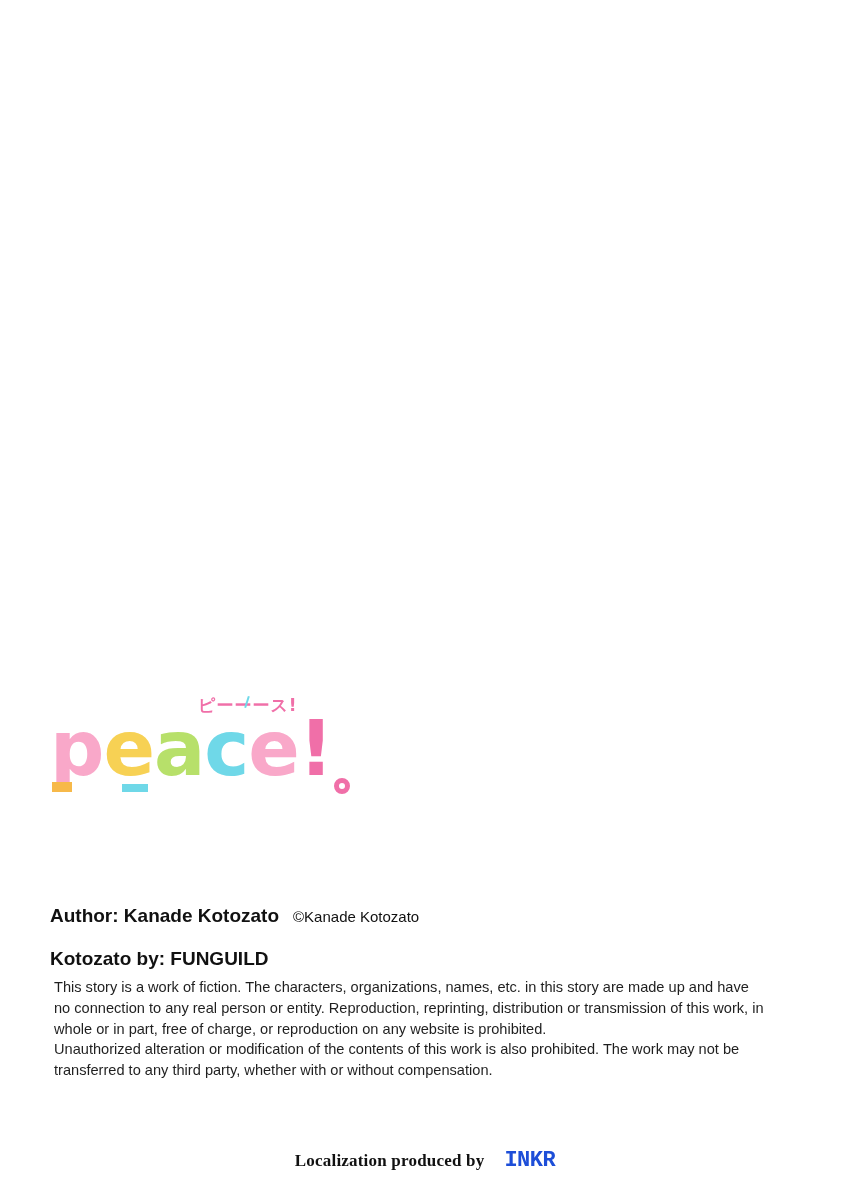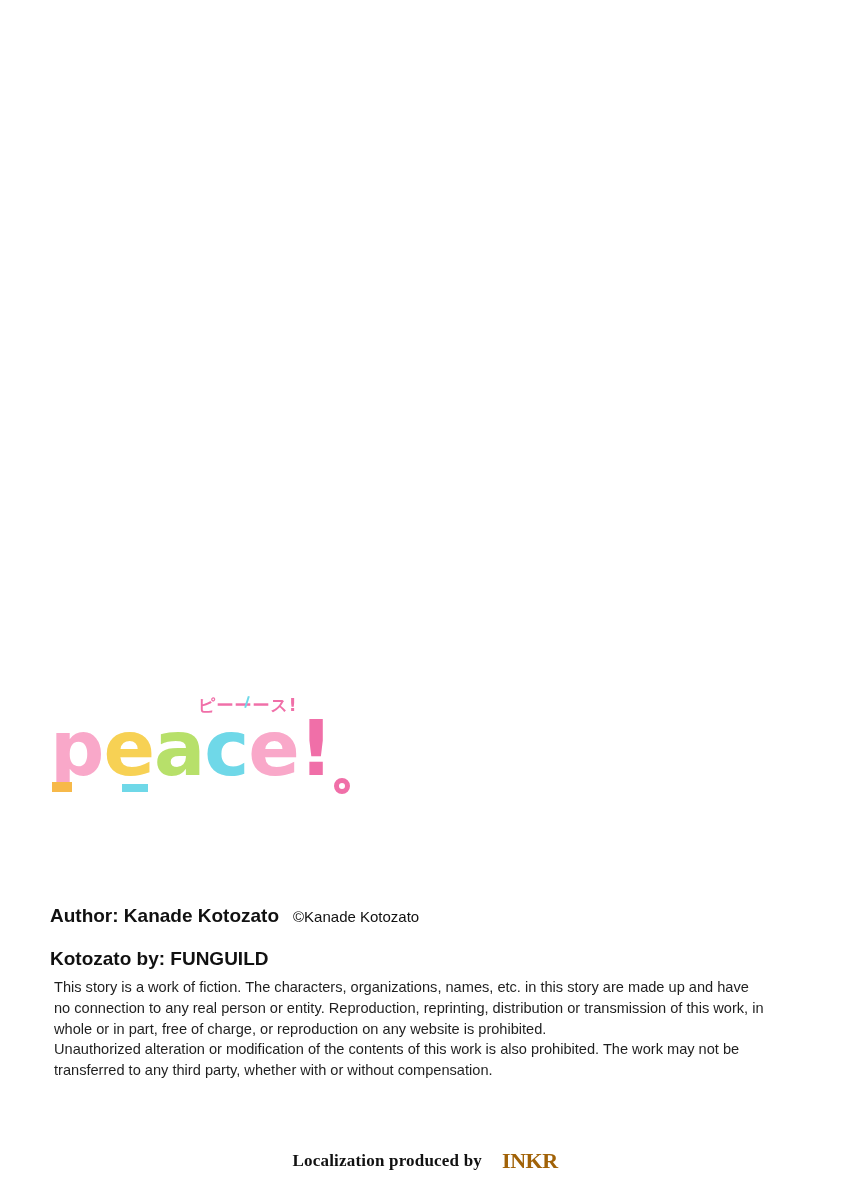--- a/index.html
+++ b/index.html
@@ -153,25 +153,25 @@
     gap: 20px;
   }
   .footer-text {
     font-family: "Liberation Serif", serif;
     font-size: 17px;
     font-weight: bold;
     color: #111111;
     letter-spacing: 0.2px;
   }
   .footer-logo {
-    font-family: Liberation Serif, serif;
+    font-family: Liberation Mono, monospace;
     font-size: 22px;
     font-weight: bold;
     letter-spacing: -0.5px;
-    color: #a16207;
+    color: #1d4ed8;
   }
 </style>
 </head>
 <body>
 
 <div class="page">
 
   <div class="logo-block">
     <div class="logo-kana">ピーーース!</div>
     <div class="logo-tick"></div>

